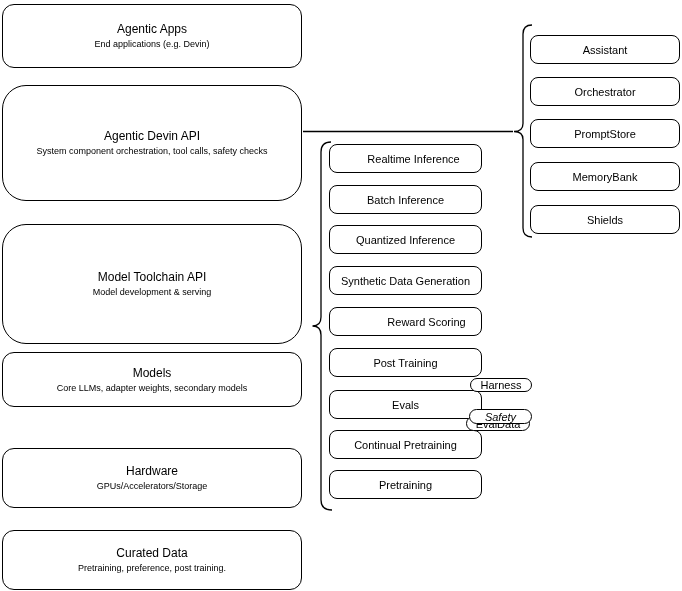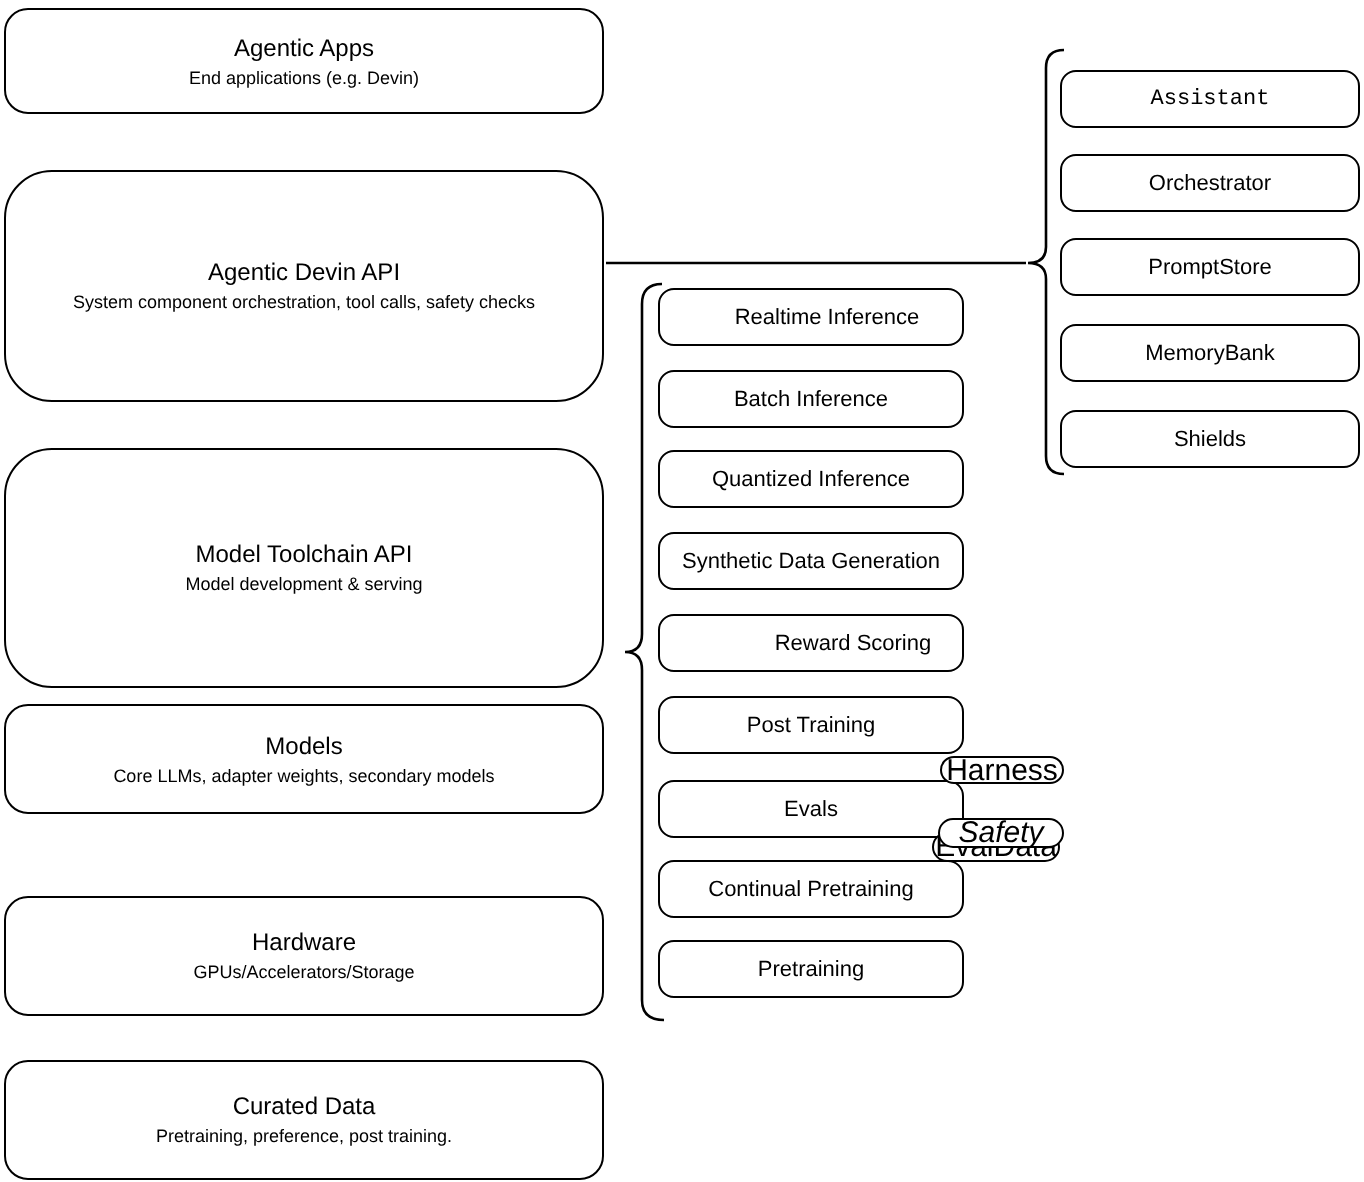--- a/index.html
+++ b/index.html
@@ -42,46 +42,46 @@
   }
   .pill {
     position: absolute;
     box-sizing: border-box;
     background: #ffffff;
     border: 1.3px solid #000000;
     border-radius: 8px;
     display: flex;
     align-items: center;
     justify-content: center;
-    font-size: 15px;
+    font-size: 11px;
     z-index: 3;
   }
   .small-node, .stack-node { z-index: 2; }
   #wires {
     position: absolute;
     left: 0; top: 0;
     z-index: 1;
     pointer-events: none;
   }
   
   .stack-node { left: 2px; width: 300px; }
-  #n-agentic-apps      { top: 4px;   height: 53px;  border-radius: 12px; }
+  #n-agentic-apps      { top: 4px;   height: 64px;  border-radius: 12px; }
   #n-agentic-system    { top: 85px;  height: 116px; border-radius: 24px; }
   #n-model-toolchain   { top: 224px; height: 120px; border-radius: 24px; }
   #n-models            { top: 352px; height: 55px;  border-radius: 12px; align-items: center; }
   #n-hardware          { top: 448px; height: 60px;  border-radius: 12px; text-align: center; }
   #n-curated-data      { top: 530px; height: 60px;  border-radius: 12px; }
   
   .mid-node { left: 329px; width: 153px; height: 29px; }
   #m0 { top: 144px; padding-left: 16px; } #m1 { top: 185px; } #m2 { top: 225px; }
   #m3 { top: 266px; } #m4 { top: 307px; padding-left: 42px; } #m5 { top: 348px; }
   #m6 { top: 390px; } #m7 { top: 430px; } #m8 { top: 470px; }
   
   .right-node { left: 530px; width: 150px; height: 29px; }
-  #r0 { top: 35px; font-family: Liberation Mono, monospace; } #r1 { top: 77px; } #r2 { top: 119px; }
+  #r0 { top: 35px; } #r1 { top: 77px; } #r2 { top: 119px; }
   #r3 { top: 162px; } #r4 { top: 205px; }
   
   #p0 { left: 470px; top: 378px; width: 62px; height: 14px; }
   #p1 { left: 466px; top: 394px; width: 64px; height: 15px; margin-top: 22px; }
   #p2 { left: 469px; top: 409px; width: 63px; height: 15px; font-style: italic; }
 </style>
 </head>
 <body>
 
 <div id="canvas">

